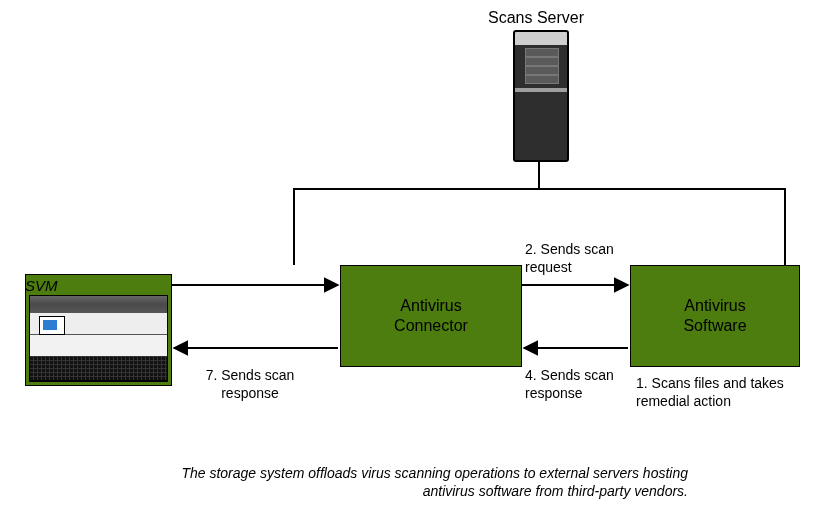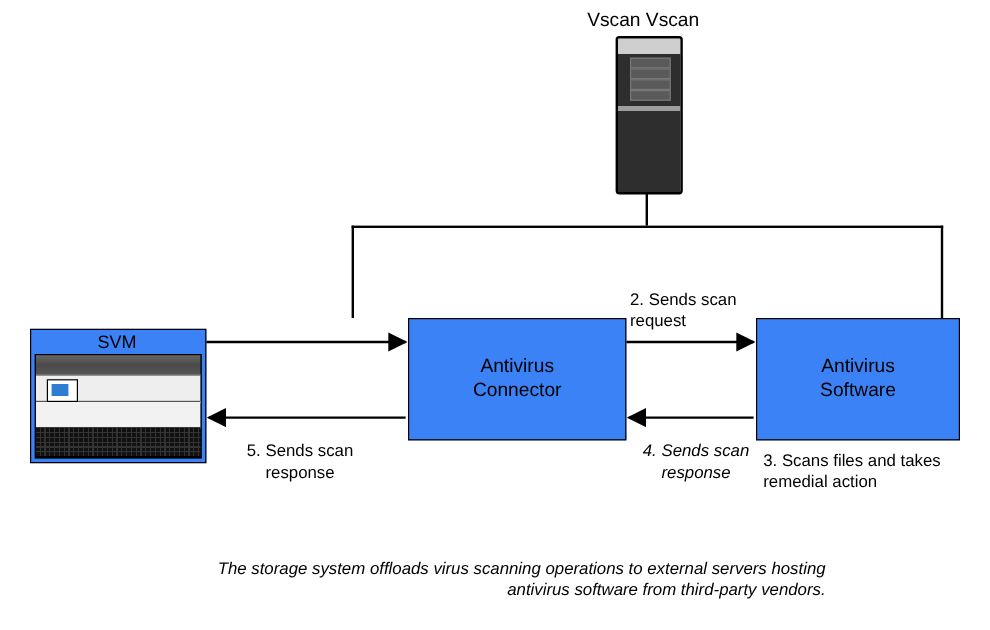--- a/index.html
+++ b/index.html
@@ -1,23 +1,23 @@
 <!DOCTYPE html>
 <html><head>
 <meta charset="utf-8">
 <style>
   html,body{margin:0;padding:0;background:#fff;font-family:Arial,Helvetica,sans-serif;}
   .canvas{position:relative;width:825px;height:525px;}
   .label{position:absolute;font-size:14px;color:#000;text-align:center;line-height:1.25;}
   .caption{font-style:italic;width:550px;text-align:right;}
-  .box{position:absolute;border:1px solid #000;background:#3b82f6;}
+  .box{position:absolute;border:1px solid #000;background:#4d7c0f;}
 
   
   .svm-outer{left:25px;top:274px;width:145px;height:110px;}
-  .svm-title{top:277px;left:25px;width:145px;text-align:center;font-size:15px;}
+  .svm-title{top:277px;left:25px;width:145px;text-align:left;font-size:15px;font-style:italic;}
 
   
   .svm-dev{position:absolute;left:29px;top:295px;width:137px;height:85px;background:#000;border:1px solid #000;}
   .svm-top{position:absolute;left:0;top:0;width:137px;height:16px;
     background:linear-gradient(#666 0%,#4a4a4a 50%,#555 100%);}
   .svm-slot{position:absolute;left:0;top:16px;width:137px;height:22px;background:#eee;border-top:1px solid #555;border-bottom:1px solid #555;}
   .svm-slot2{top:38px;background:#f2f2f2;}
   .svm-card{position:absolute;left:9px;top:20px;width:24px;height:17px;background:#fff;border:1px solid #000;}
   .svm-card::after{content:"";position:absolute;left:3px;top:3px;width:14px;height:10px;background:#2d7dd2;}
   .svm-grill{position:absolute;left:0;top:60px;width:137px;height:24px;
@@ -46,30 +46,30 @@
   .as-box{left:630px;top:265px;width:168px;height:100px;}
   .box-title{position:absolute;width:100%;top:30px;font-size:16px;text-align:center;line-height:1.25;}
 
   
   svg.arrows{position:absolute;left:0;top:0;width:825px;height:525px;pointer-events:none;}
 
   
   .s1{left:190px;top:241px;width:120px;text-align:center;}
   .s5{left:190px;top:367px;width:120px;text-align:center;}
   .s2{left:525px;top:241px;width:110px;text-align:left;}
-  .s4{left:525px;top:367px;width:110px;text-align:center;font-style:italic;}
+  .s4{left:525px;top:367px;width:110px;text-align:left;}
   .s3{left:630px;top:375px;width:168px;text-align:left;padding-left:6px;}
 
   .cap{left:138px;top:465px;}
 </style>
 </head>
 <body>
 <div class="canvas">
 
-<div class="label vs-title">Vscan Vscan</div>
+<div class="label vs-title">Scans Server</div>
 <div class="tower">
   <div class="bay b1"></div>
       <div class="bay b2"></div>
       <div class="bay b3"></div>
       <div class="bay b4"></div>
 </div>
 
 <div class="v-line v-stem"></div>
 <div class="v-line h-brkt"></div>
 <div class="v-line v-l"></div>
@@ -104,20 +104,20 @@
 
   <line x1="172" y1="285" x2="338" y2="285" stroke="#000" stroke-width="2" marker-end="url(#ah)"></line>
 
   <line x1="338" y1="348" x2="174" y2="348" stroke="#000" stroke-width="2" marker-end="url(#ah)"></line>
 
   <line x1="522" y1="285" x2="628" y2="285" stroke="#000" stroke-width="2" marker-end="url(#ah)"></line>
 
   <line x1="628" y1="348" x2="524" y2="348" stroke="#000" stroke-width="2" marker-end="url(#ah)"></line>
 </svg>
 
-<div class="label s5">5. Sends scan response</div>
+<div class="label s5">7. Sends scan response</div>
 <div class="label s2">2. Sends scan request</div>
 <div class="label s4">4. Sends scan response</div>
-<div class="label s3">3. Scans files and takes remedial action</div>
+<div class="label s3">1. Scans files and takes remedial action</div>
 
 <div class="label caption cap">The storage system offloads virus scanning operations to external servers hosting antivirus software from third-party vendors.</div>
 
 </div>
 
 </body></html>

